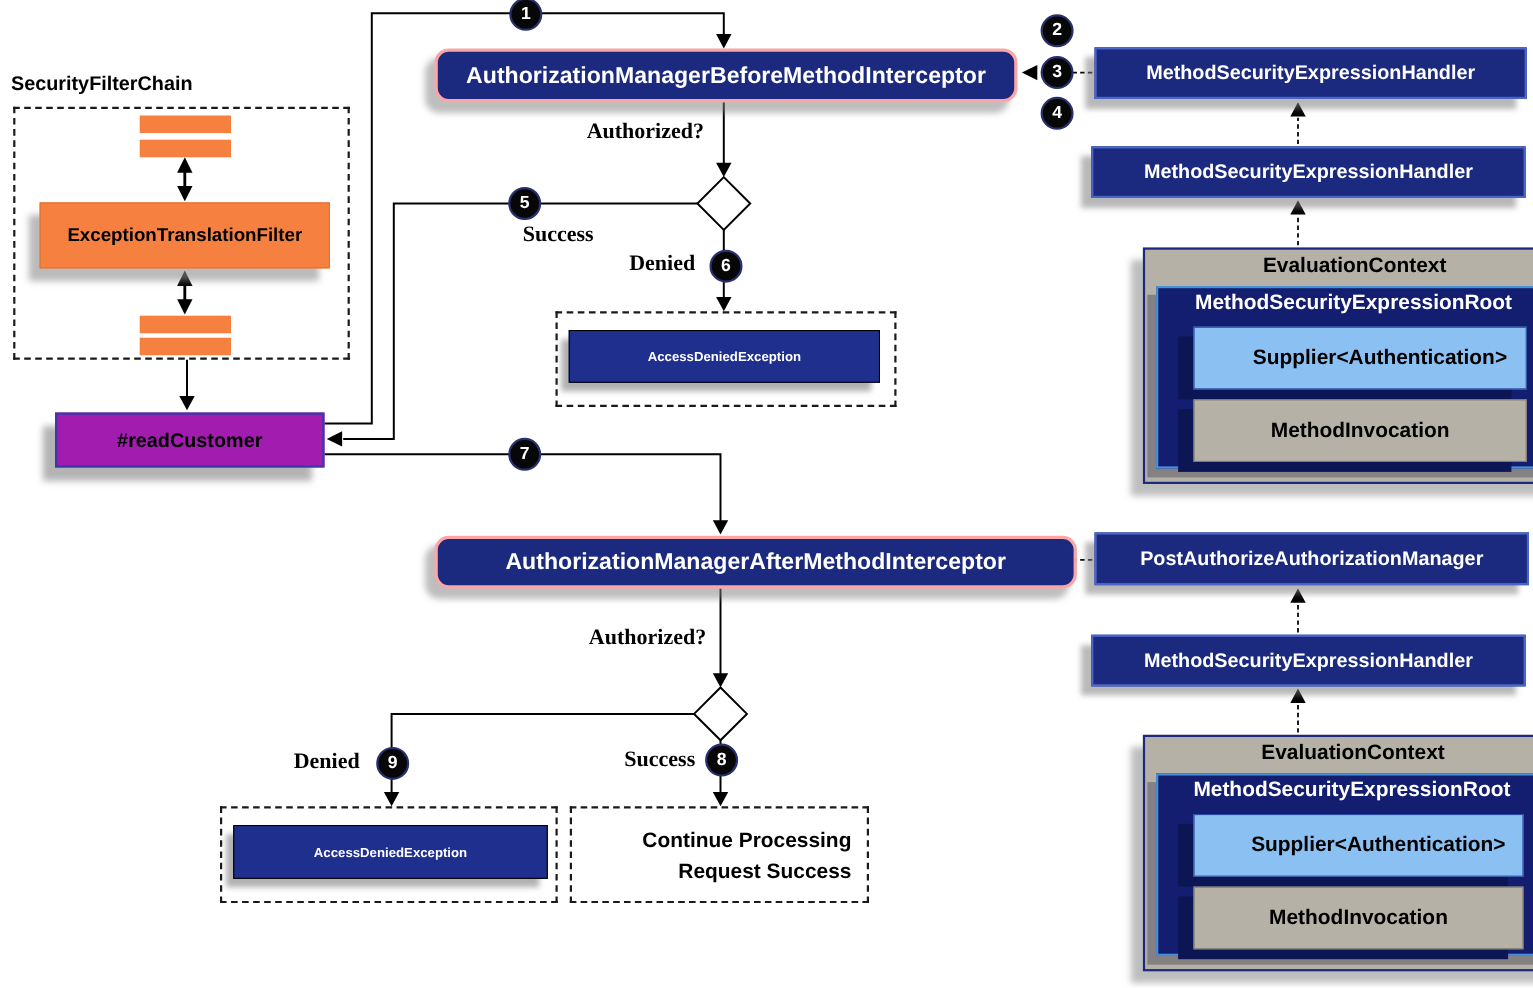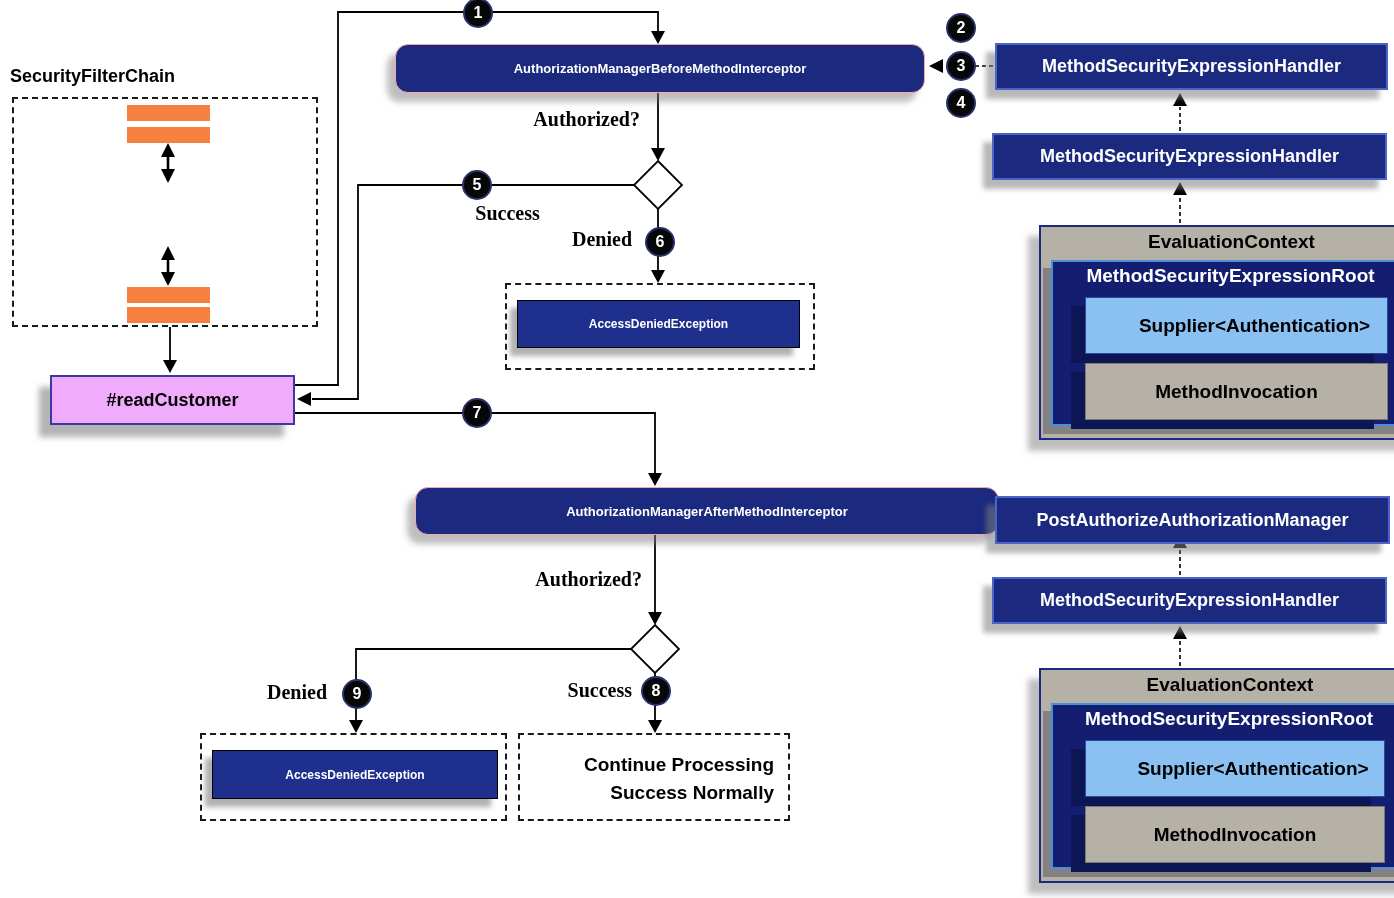--- a/index.html
+++ b/index.html
@@ -12,28 +12,28 @@
   svg.wires{position:absolute;left:0;top:0;pointer-events:none;}
   .edge{stroke:#000;stroke-width:1.8;fill:none;}
   .edge.thick{stroke-width:2.6;}
   .edge.dotted{stroke-dasharray:4 3;stroke-width:1.6;}
   .head{fill:#000;stroke:none;}
   .diamond{fill:#ffffff;stroke:#000;stroke-width:1.8;}
 
   .box{display:flex;align-items:center;justify-content:center;text-align:center;box-sizing:border-box;}
   .navy{background:#1b2a7e;color:#fff;border:2px solid #4a64c8;font-size:18px;
         box-shadow:-9px 9px 5px rgba(125,125,125,.55);}
-  .navy.rounded{border-radius:13px;border:1px solid #fca5a5;font-size:13px;
+  .navy.rounded{border-radius:13px;border:3px solid #fca5a5;font-size:21px;
         box-shadow:-8px 9px 6px rgba(125,125,125,.5);text-align:right;}
   .navy.ade{background:#1e2f8d;border:1px solid #000000;font-size:12px;
         box-shadow:-7px 8px 5px rgba(125,125,125,.6);}
   .orange{background:#f5803f;border:1px solid #e8702f;font-size:17px;
         box-shadow:-10px 11px 6px rgba(140,140,140,.6);}
   .bar{position:absolute;width:83px;height:16px;background:#f5803f;box-sizing:border-box;}
-  .purple{background:#f0abfc;border:2px solid #3a3aa6;font-size:18px;
+  .purple{background:#a21caf;border:2px solid #3a3aa6;font-size:18px;
         box-shadow:-11px 12px 6px rgba(140,140,140,.65);text-align:center;}
   .dashedbox{position:absolute;border:2px dashed #1a1a1a;box-sizing:border-box;background:transparent;}
 
   .lbl{position:absolute;font-size:20px;font-family:Liberation Serif, serif;}
   .lbl.center{text-align:center;}
   .lbl.right{text-align:right;}
   .title{position:absolute;font-size:18px;}
 
   .step{position:absolute;width:26px;height:26px;border-radius:50%;background:#070707;color:#fff;
         border:2px solid #28306e;display:flex;align-items:center;justify-content:center;
@@ -144,57 +144,58 @@
     <g>
       <line class="edge dotted" x1="1180" y1="666" x2="1180" y2="640"></line>
       <polygon class="head" points="1173,639 1187,639 1180,626"></polygon>
     </g>
   </svg>
 
   <div class="title" style="left:10px;top:66px;">SecurityFilterChain</div>
   <div class="dashedbox" style="left:12px;top:97px;width:306px;height:230px;"></div>
   <div class="bar" style="left:127px;top:105px;"></div>
   <div class="bar" style="left:127px;top:127px;"></div>
+  <div class="box orange abs" style="left:36px;top:184px;width:264px;height:60px;">ExceptionTranslationFilter</div>
   <div class="bar" style="left:127px;top:287px;"></div>
   <div class="bar" style="left:127px;top:307px;"></div>
 
   <div class="box purple abs" style="left:50px;top:375px;width:245px;height:50px;">#readCustomer</div>
 
   <div class="box navy rounded abs" style="left:395px;top:44px;width:530px;height:49px;">AuthorizationManagerBeforeMethodInterceptor</div>
   <div class="lbl right" style="left:488px;top:108px;width:152px;">Authorized?</div>
   <div class="lbl center" style="left:430px;top:202px;width:155px;">Success</div>
   <div class="lbl right" style="left:520px;top:228px;width:112px;">Denied</div>
   <div class="dashedbox" style="left:505px;top:283px;width:310px;height:87px;"></div>
   <div class="box navy ade abs" style="left:517px;top:300px;width:283px;height:48px;">AccessDeniedException</div>
 
-  <div class="box navy rounded abs" style="left:395px;top:487px;width:584px;height:48px;margin-left:20px;">AuthorizationManagerAfterMethodInterceptor</div>
+  <div class="box navy rounded abs" style="left:395px;top:487px;width:584px;height:48px;">AuthorizationManagerAfterMethodInterceptor</div>
   <div class="lbl right" style="left:490px;top:568px;width:152px;">Authorized?</div>
   <div class="lbl right" style="left:235px;top:681px;width:92px;">Denied</div>
   <div class="lbl right" style="left:518px;top:679px;width:114px;">Success</div>
   <div class="dashedbox" style="left:200px;top:733px;width:307px;height:88px;"></div>
   <div class="box navy ade abs" style="left:212px;top:750px;width:286px;height:49px;">AccessDeniedException</div>
   <div class="dashedbox" style="left:518px;top:733px;width:272px;height:88px;">
     <div class="continue-text">
       <div>Continue Processing</div>
-      <div>Success Normally</div>
+      <div>Request Success</div>
     </div>
   </div>
 
   <div class="box navy abs" style="left:995px;top:43px;width:393px;height:47px;">MethodSecurityExpressionHandler</div>
   <div class="box navy abs" style="left:992px;top:133px;width:395px;height:47px;">MethodSecurityExpressionHandler</div>
   <div class="ctx" style="left:995px;top:225px;width:385px;height:215px;">
     <div class="ctx-title">EvaluationContext</div>
     <div class="root">
       <div class="root-title">MethodSecurityExpressionRoot</div>
       <div class="box supplier">Supplier&lt;Authentication&gt;</div>
       <div class="box invocation">MethodInvocation</div>
     </div>
   </div>
 
-  <div class="box navy abs" style="left:995px;top:484px;width:395px;height:48px;margin-top:12px;">PostAuthorizeAuthorizationManager</div>
+  <div class="box navy abs" style="left:995px;top:484px;width:395px;height:48px;">PostAuthorizeAuthorizationManager</div>
   <div class="box navy abs" style="left:992px;top:577px;width:395px;height:47px;">MethodSecurityExpressionHandler</div>
   <div class="ctx" style="left:995px;top:668px;width:382px;height:215px;">
     <div class="ctx-title">EvaluationContext</div>
     <div class="root">
       <div class="root-title">MethodSecurityExpressionRoot</div>
       <div class="box supplier">Supplier&lt;Authentication&gt;</div>
       <div class="box invocation">MethodInvocation</div>
     </div>
   </div>
 

